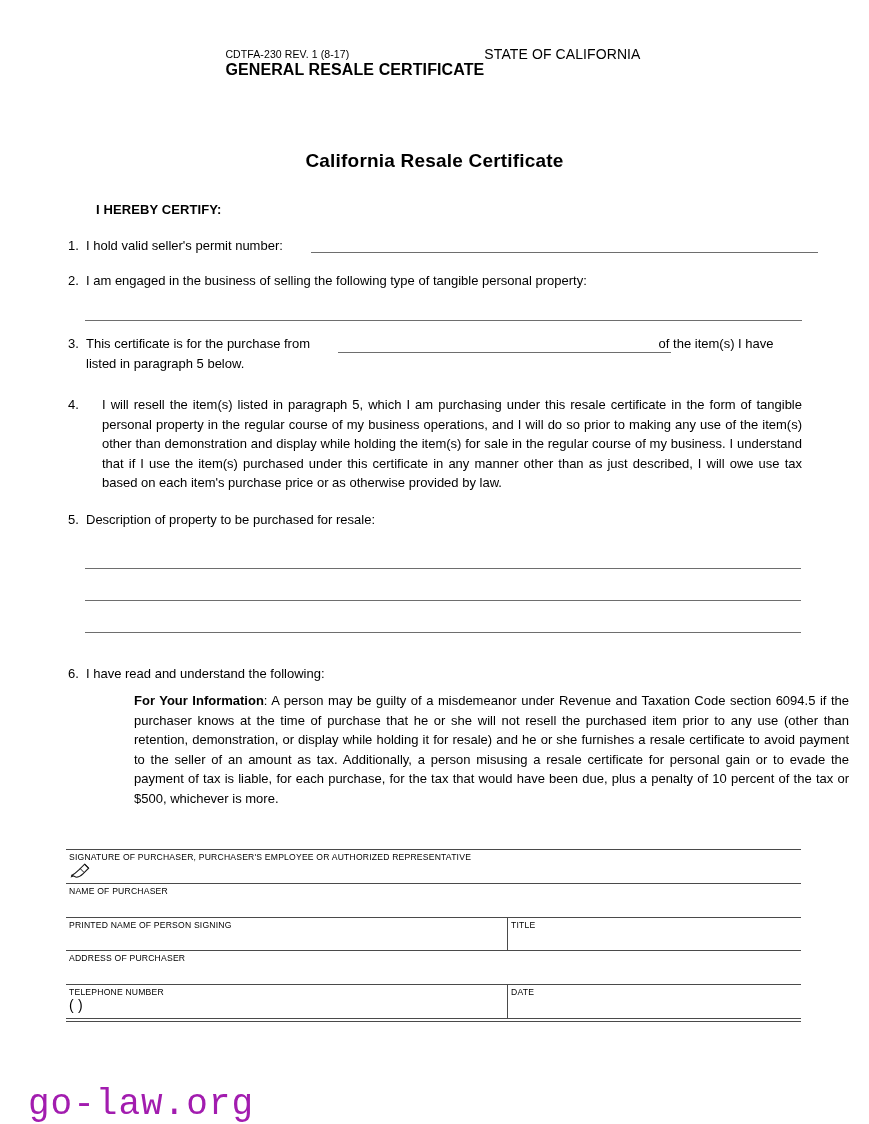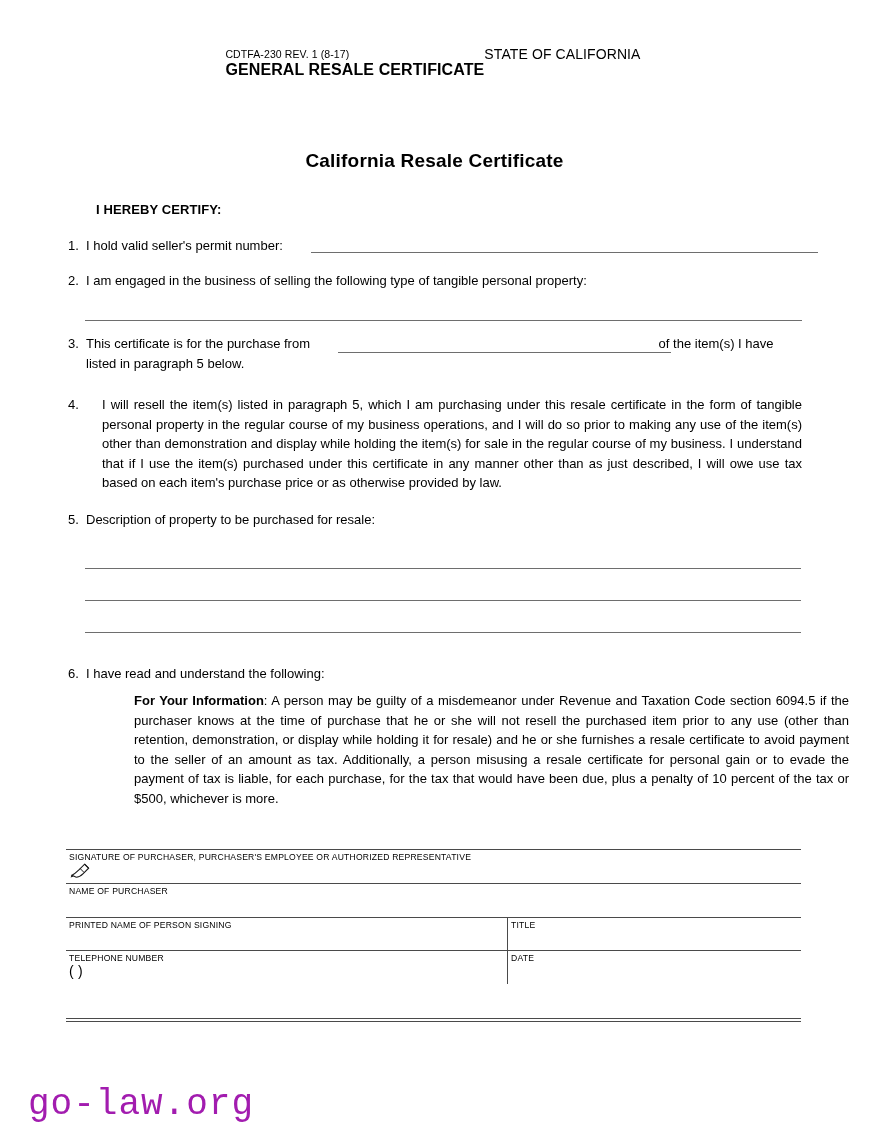--- a/index.html
+++ b/index.html
@@ -315,20 +315,23 @@
     <div class="sig-row r-name">
       <span class="sig-label">NAME OF PURCHASER</span>
     </div>
 
     <div class="sig-row r-print">
       <span class="sig-label">PRINTED NAME OF PERSON SIGNING</span>
       <span class="vdiv"></span>
       <span class="sig-label right-cell">TITLE</span>
     </div>
 
+    <div class="sig-row r-addr">
+      <span class="sig-label">ADDRESS OF PURCHASER</span>
+    </div>
 
     <div class="sig-row r-tel">
       <span class="sig-label">TELEPHONE NUMBER</span>
       <span class="paren">(            )</span>
       <span class="vdiv"></span>
       <span class="sig-label right-cell">DATE</span>
     </div>
 
   </div>
 

